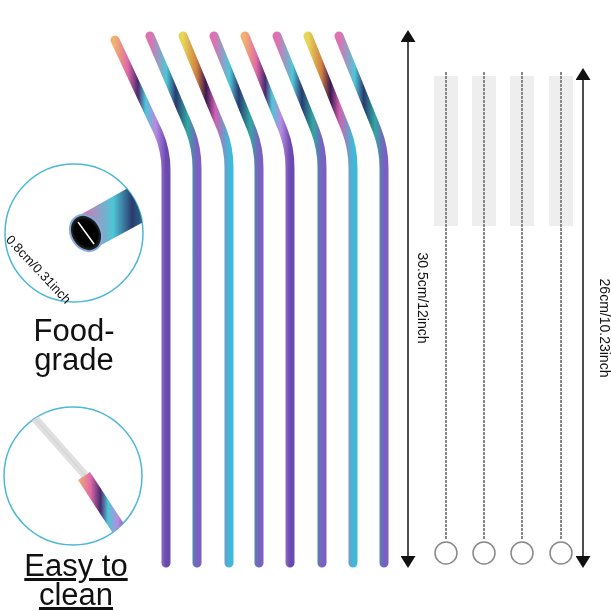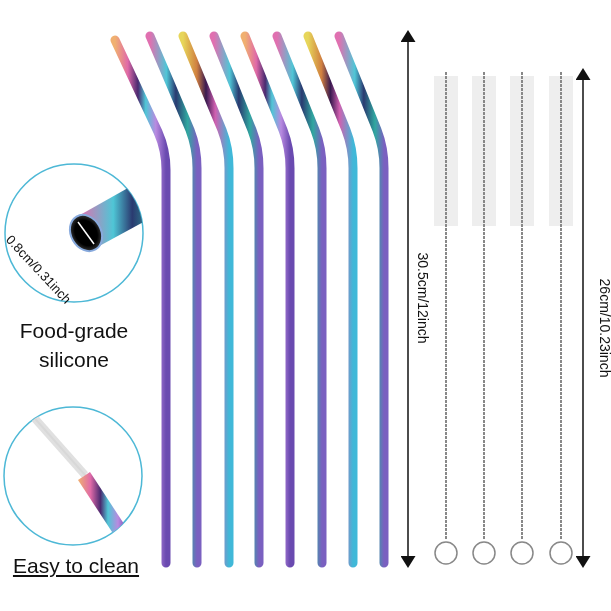--- a/index.html
+++ b/index.html
@@ -1,18 +1,18 @@
 <!DOCTYPE html>
 <html><head>
 <meta charset="utf-8">
 <style>
   html,body{margin:0;padding:0;background:#fff;}
   body{width:611px;height:611px;position:relative;overflow:hidden;font-family:"Liberation Sans",sans-serif;}
   .abs{position:absolute;}
-  .caption{position:absolute;color:#111;font-size:21px;text-align:center;line-height:29px;}
+  .caption{position:absolute;color:#111;font-size:31px;text-align:center;line-height:29px;}
   .vlabel{position:absolute;font-size:14px;color:#111;transform:rotate(90deg);transform-origin:center center;white-space:nowrap;}
   svg{position:absolute;left:0;top:0;}
 </style>
 </head>
 <body>
 
 <svg width="611" height="611" viewBox="0 0 611 611">
   <defs>
     <linearGradient id="rb1" x1="0" y1="0" x2="1" y2="0">
       <stop offset="0" stop-color="#f0b070"></stop>
@@ -107,20 +107,19 @@
       </g>
       <path d="M78,480 L90,472 L128,530 L116,538 z" fill="url(#rb1)"></path>
     </g>
   </g>
 </svg>
 
 <div class="abs" style="left:14px;top:232px;width:110px;font-size:13px;color:#111;transform:rotate(47deg);transform-origin:left top;white-space:nowrap;">0.8cm/0.31inch</div>
 
 <div class="caption" style="left:0;top:316px;width:148px;">
   <div>Food-grade</div>
-  <div>silicone</div>
 </div>
 
 <div class="caption" style="left:0;top:551px;width:152px;text-decoration:underline;">Easy to clean</div>
 
 <div class="vlabel" style="left:368px;top:290px;width:110px;text-align:center;">30.5cm/12inch</div>
 
 <div class="vlabel" style="left:545px;top:320px;width:120px;text-align:center;">26cm/10.23inch</div>
 
 </body></html>

